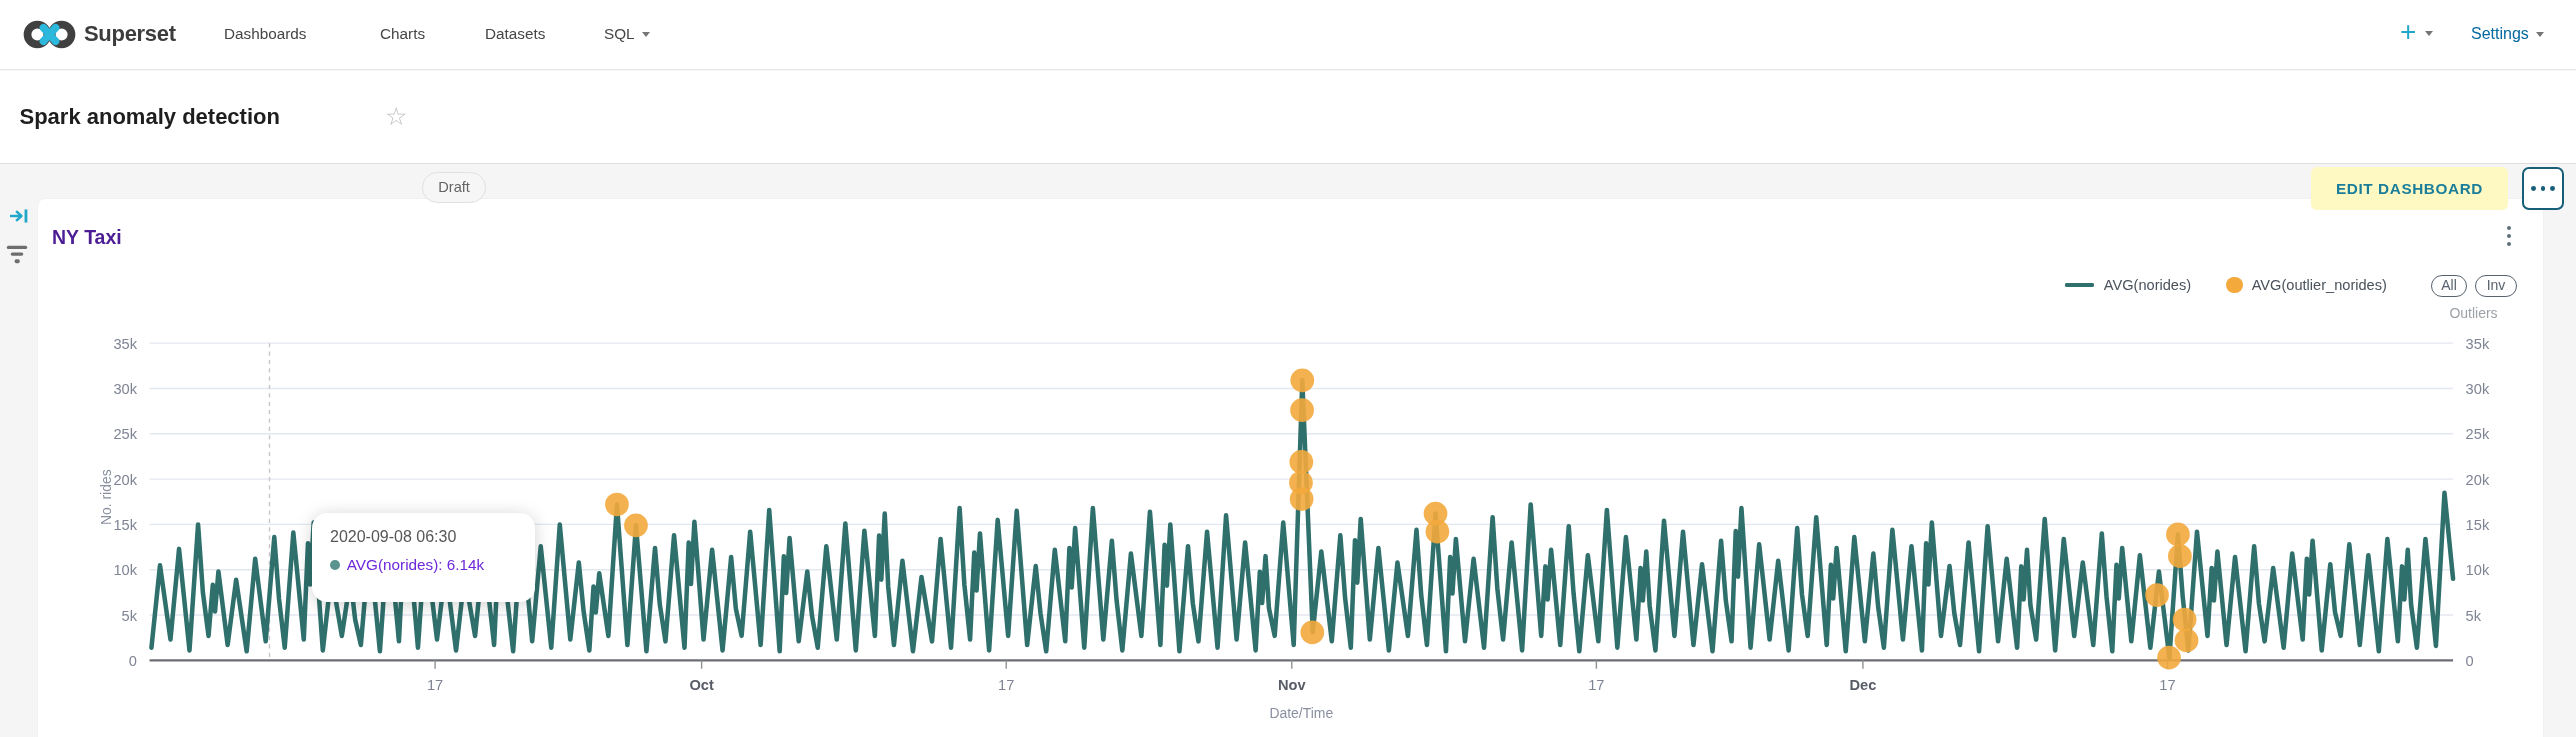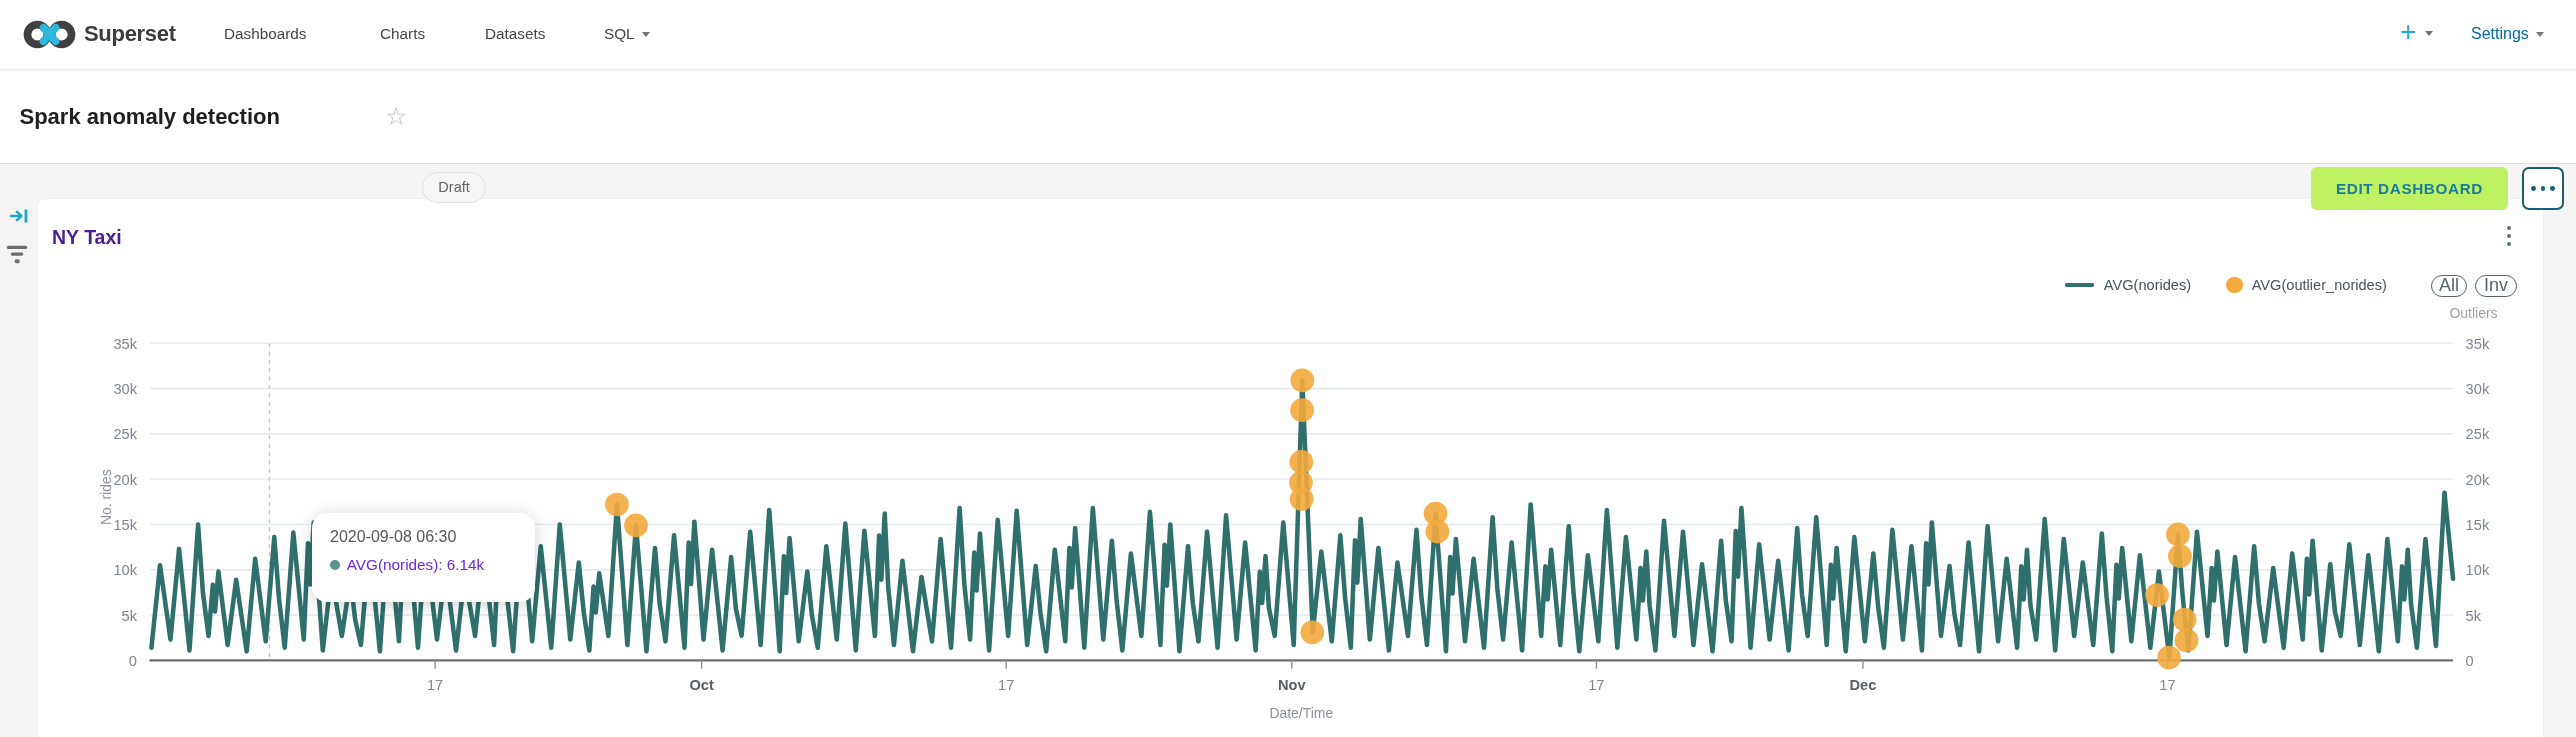--- a/index.html
+++ b/index.html
@@ -30,21 +30,21 @@
   .page-header { position:absolute; left:0; top:71px; width:2576px; height:93px;
                  background:#fff; border-bottom:1.4px solid #DEDEDE; z-index:20; }
   .dash-title { position:absolute; left:19.5px; top:0; height:92px; line-height:92px;
                 font-size:22px; font-weight:bold; color:#1E1E1E; }
   .fave-star { position:absolute; left:385px; top:0; height:92px; line-height:91px;
                font-size:25px; color:#BDBDBD; cursor:pointer; }
   .draft-badge { position:absolute; left:422px; top:101px; height:31px; border-radius:15.3px;
                  background:#F6F6F6; border:1.4px solid #E1E1E1; padding:0 15.3px;
                  font-size:14.6px; color:#646464; line-height:28px; }
   .edit-btn { position:absolute; left:2311px; top:96px; width:197px; height:43px;
-              border-radius:5.6px; background:#bef264; color:#1A7E9B; font-size:15.3px;
+              border-radius:5.6px; background:#fef9c3; color:#1A7E9B; font-size:15.3px;
               font-weight:bold; letter-spacing:0.6px; text-align:center; line-height:43px;
               cursor:pointer; }
   .more-btn { position:absolute; left:2522px; top:96px; width:42px; height:43px;
               border-radius:7px; background:#fff; border:2.1px solid #175F79;
               display:flex; align-items:center; justify-content:center; gap:4.2px;
               cursor:pointer; }
   .more-btn i { width:4.9px; height:4.9px; border-radius:50%; background:#175F79; }
 
   
   .filter-strip { position:absolute; left:0; top:165px; width:38px; bottom:0; z-index:5; }
@@ -62,21 +62,21 @@
   .kebab i { width:4.2px; height:4.2px; border-radius:50%; background:#5E7178; }
 
   .legend-row { position:absolute; left:0; top:75px; width:2482px; height:24px; }
   .legend-item { position:absolute; display:flex; align-items:center; cursor:pointer; }
   .legend-norides { left:2027px; top:0; }
   .legend-outliers { left:2188px; top:0; }
   .legend-line-swatch { width:29px; height:3.5px; border-radius:1.4px; margin-right:9.8px; }
   .legend-dot-swatch { width:16.7px; height:16.7px; border-radius:50%; margin-right:9px; }
   .legend-label { font-size:14.6px; color:#49525B; line-height:22px; }
   .legend-pill { position:absolute; top:0.7px; height:22px; border:1.4px solid #57636E;
-                 border-radius:11px; font-size:18px; color:#57636E; text-align:center;
+                 border-radius:11px; font-size:14px; color:#57636E; text-align:center;
                  line-height:19.5px; cursor:pointer; background:#fff; }
   .pill-all { left:2393px; width:36px; }
   .pill-inv { left:2437px; width:42px; }
   .outliers-label { position:absolute; left:2393px; top:106px; width:85px;
                     text-align:center; font-size:14px; color:#9CA2A8; }
 
   #chart-svg { position:absolute; left:0px; top:123px; }
   .ytick  { font-size:21px; fill:#7F8494; }
   .xtick  { font-size:21px; fill:#7F8494; }
   .xtick-month { fill:#575C66; font-weight:bold; }

